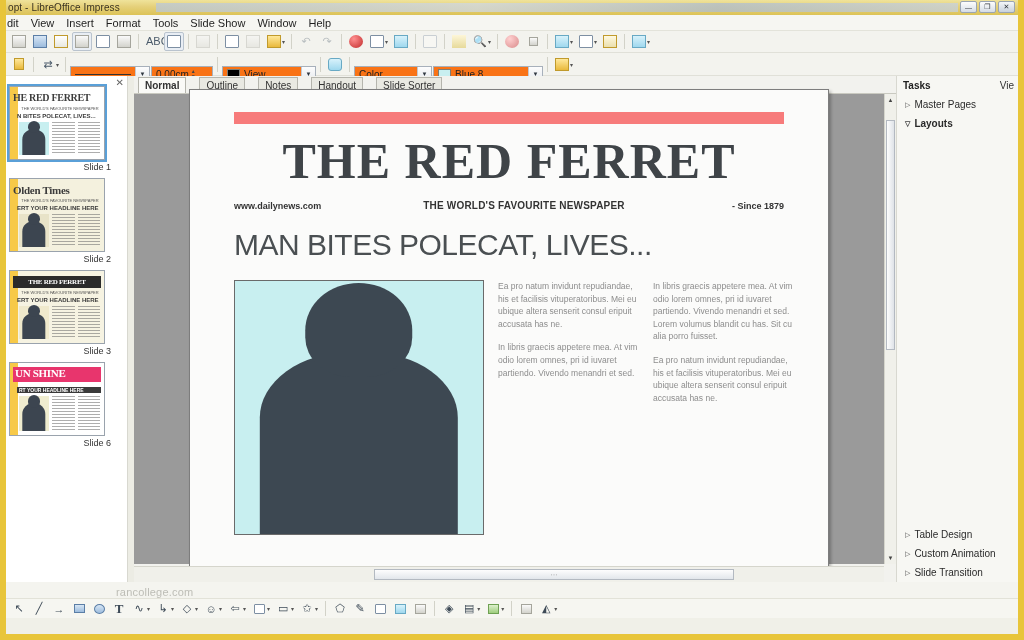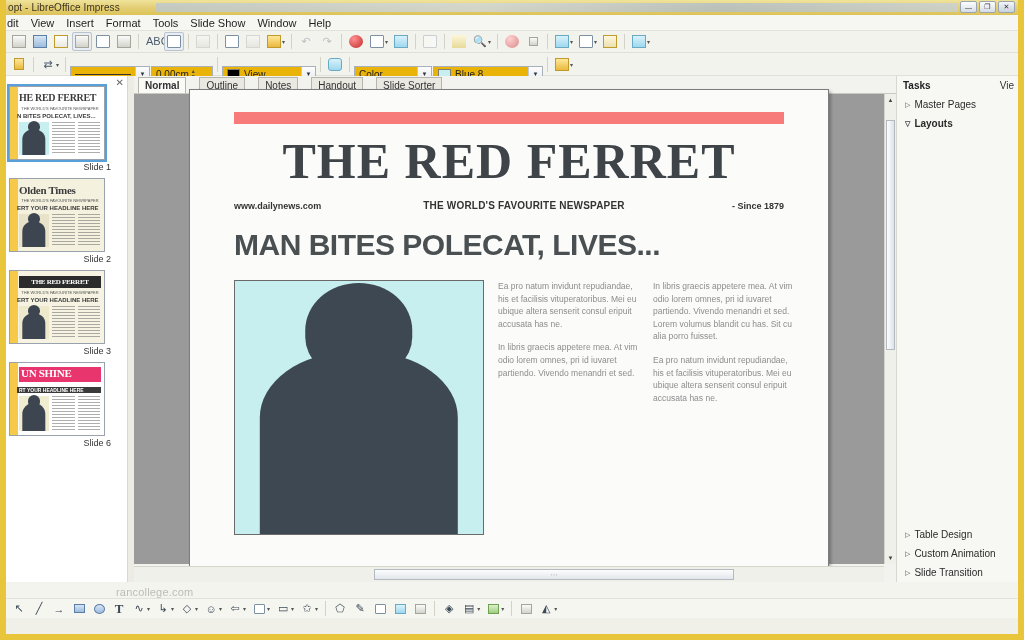--- a/index.html
+++ b/index.html
@@ -68,21 +68,21 @@
   .ic { width:14px; height:13px; display:inline-block; position:relative; }
   .ic.box { border:1px solid #7d8fa3; background:#fff; border-radius:1px; }
   .ic.blue { border:1px solid #5b7ea6; background:linear-gradient(#d7e6f5,#9dbcdd); }
   .ic.red  { border-radius:50%; background:radial-gradient(circle at 35% 30%,#ff8f8f,#c02a2a); }
   .ic.yel  { background:linear-gradient(#ffe89a,#e9b93c); border:1px solid #c09a2c; }
   .ic.gray { background:linear-gradient(#fafafa,#d3d3cc); border:1px solid #a5a59c; }
   .ic.cyan { background:linear-gradient(#d8f2fb,#9fd8ee); border:1px solid #68a9c4; }
   .ic.green{ background:linear-gradient(#ddf0cd,#9fce7e); border:1px solid #6fa153; }
   
   .combo {
-    height:17px; border:1px solid #a7b0bb; background:#eab308; display:flex;
+    height:17px; border:1px solid #a7b0bb; background:#f97316; display:flex;
     align-items:center; font-size:10px; color:#222; padding:0 0 0 4px;margin-top:20px;
   }
   .combo .arrow {
     width:14px; height:15px; margin-left:auto; border-left:1px solid #c3c9d1;
     background:linear-gradient(#fdfdfd,#e2e6eb);
     display:flex; align-items:center; justify-content:center; font-size:6px; color:#2f3740;
   }
   .spin { width:12px; display:flex; flex-direction:column; justify-content:center;
           font-size:5px; line-height:5px; color:#444; margin-left:2px; }
   .swatch { width:13px; height:11px; margin-right:4px; border:1px solid #7d7d75; }
@@ -96,21 +96,21 @@
   .thumbwrap { padding:4px 6px 0 0; }
   .thumb {
     width:96px; height:74px; margin:6px 0 0 3px; position:relative;
     border:1px solid #9aa3ad; background:#fff; overflow:hidden;
   }
   .thumb.sel { outline:2px solid #5aa0d8; outline-offset:0px; }
   .thlabel { font-size:9px; color:#333; text-align:right; padding:2px 10px 0 0; }
   
   .mini { position:absolute; inset:0; font-size:2px; }
   .mini .lbar { position:absolute; left:0; top:0; bottom:0; width:8px; }
-  .mini .hd { position:absolute; left:9px; right:3px; height:12px; top:5px;
+  .mini .hd { position:absolute; left:3px; right:3px; height:12px; top:5px;
               font-family:"Liberation Serif", serif; font-weight:bold; font-size:10px;
               color:#3c3c3c; letter-spacing:-.3px; white-space:nowrap; overflow:hidden;}
   .mini .sub { position:absolute; left:9px; right:3px; top:19px; height:5px; font-size:4px;
                color:#555; text-align:center; }
   .mini .hl  { position:absolute; left:7px; right:3px; top:26px; font-size:6px;
                font-weight:bold; color:#3a3a3a; white-space:nowrap; overflow:hidden; }
   .mini .ph  { position:absolute; left:9px; top:35px; width:30px; bottom:4px; }
   .mini .silhouette {
     position:absolute; bottom:0; left:50%; transform:translateX(-50%);
     width:78%; height:80%; background:#3c4550;
@@ -150,21 +150,21 @@
     font-family:"Liberation Serif", serif; font-weight:bold; font-size:50px;
     color:#3f4448; letter-spacing:1px;
   }
   .paper-meta { position:absolute; left:44px; right:44px; top:110px;
                 display:flex; align-items:center; font-size:9px; color:#333; }
   .paper-meta .site { font-weight:bold; width:150px; }
   .paper-meta .mid { flex:1; text-align:center; font-weight:bold; font-size:10px; letter-spacing:.2px; }
   .paper-meta .since { width:120px; text-align:right; font-weight:bold; font-size:9px; }
   .headline {
     position:absolute; left:44px; right:44px; top:138px;
-    font-size:30px; font-weight:bold; color:#4a4f52; letter-spacing:-.5px;
+    font-size:30px; font-weight:normal; color:#4a4f52; letter-spacing:-.5px;
   }
   .photo {
     position:absolute; left:44px; top:190px; width:250px; height:255px;
     background:#c8eff0; border:1px solid #6a6a6a; overflow:hidden;
   }
   .photo .sil {
     position:absolute; bottom:0; left:50%; transform:translateX(-50%);
     width:80%; height:72%; background:#3d4852;
     border-radius:46% 46% 0 0 / 36% 36% 0 0;
   }

